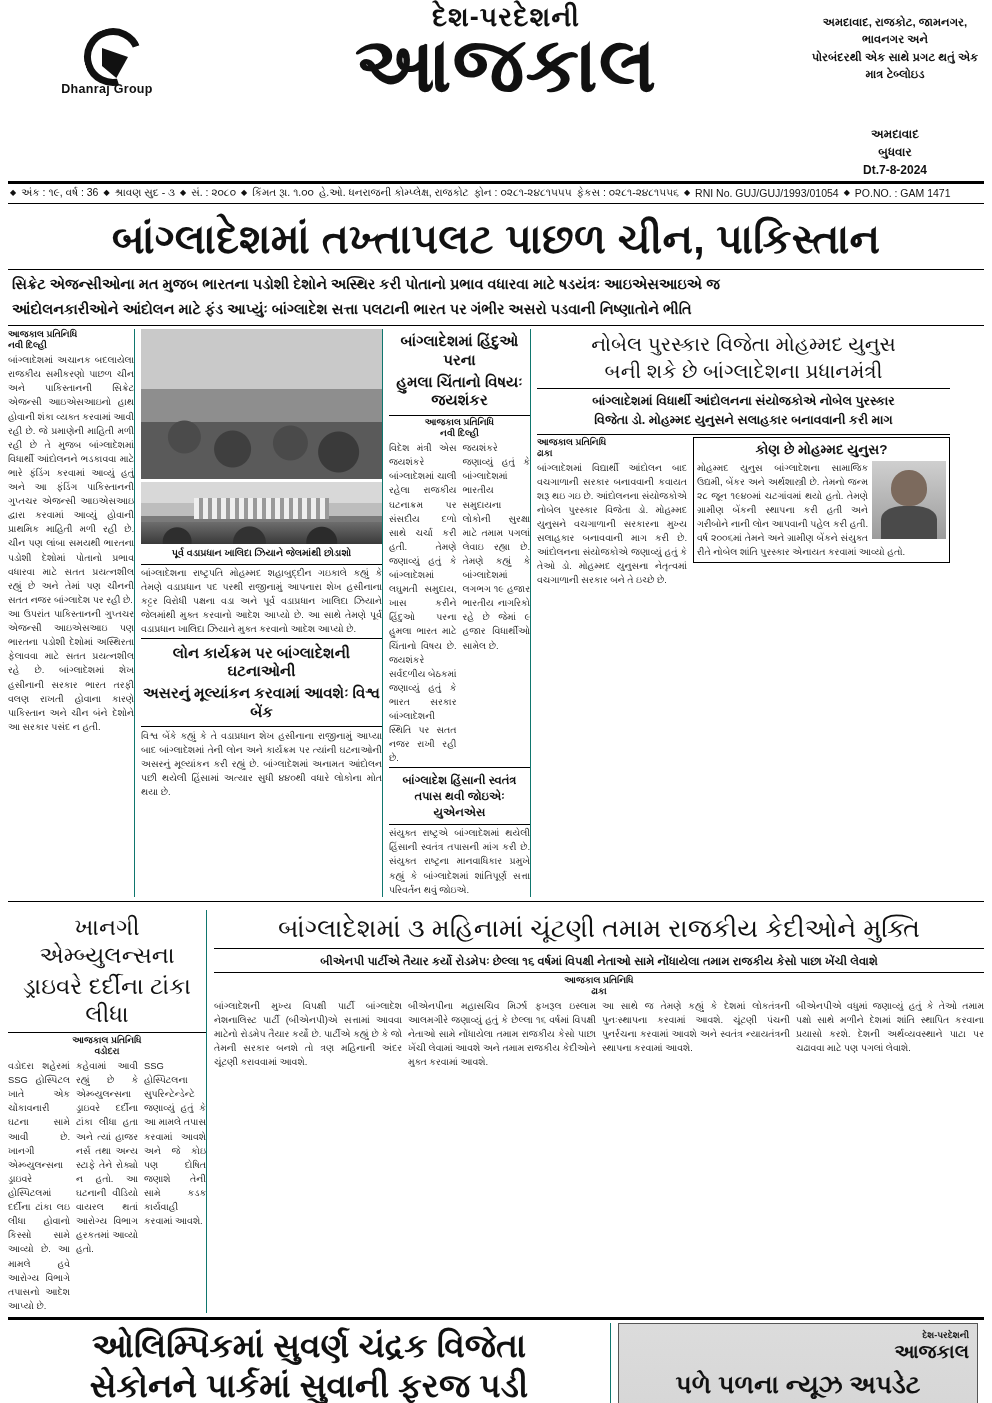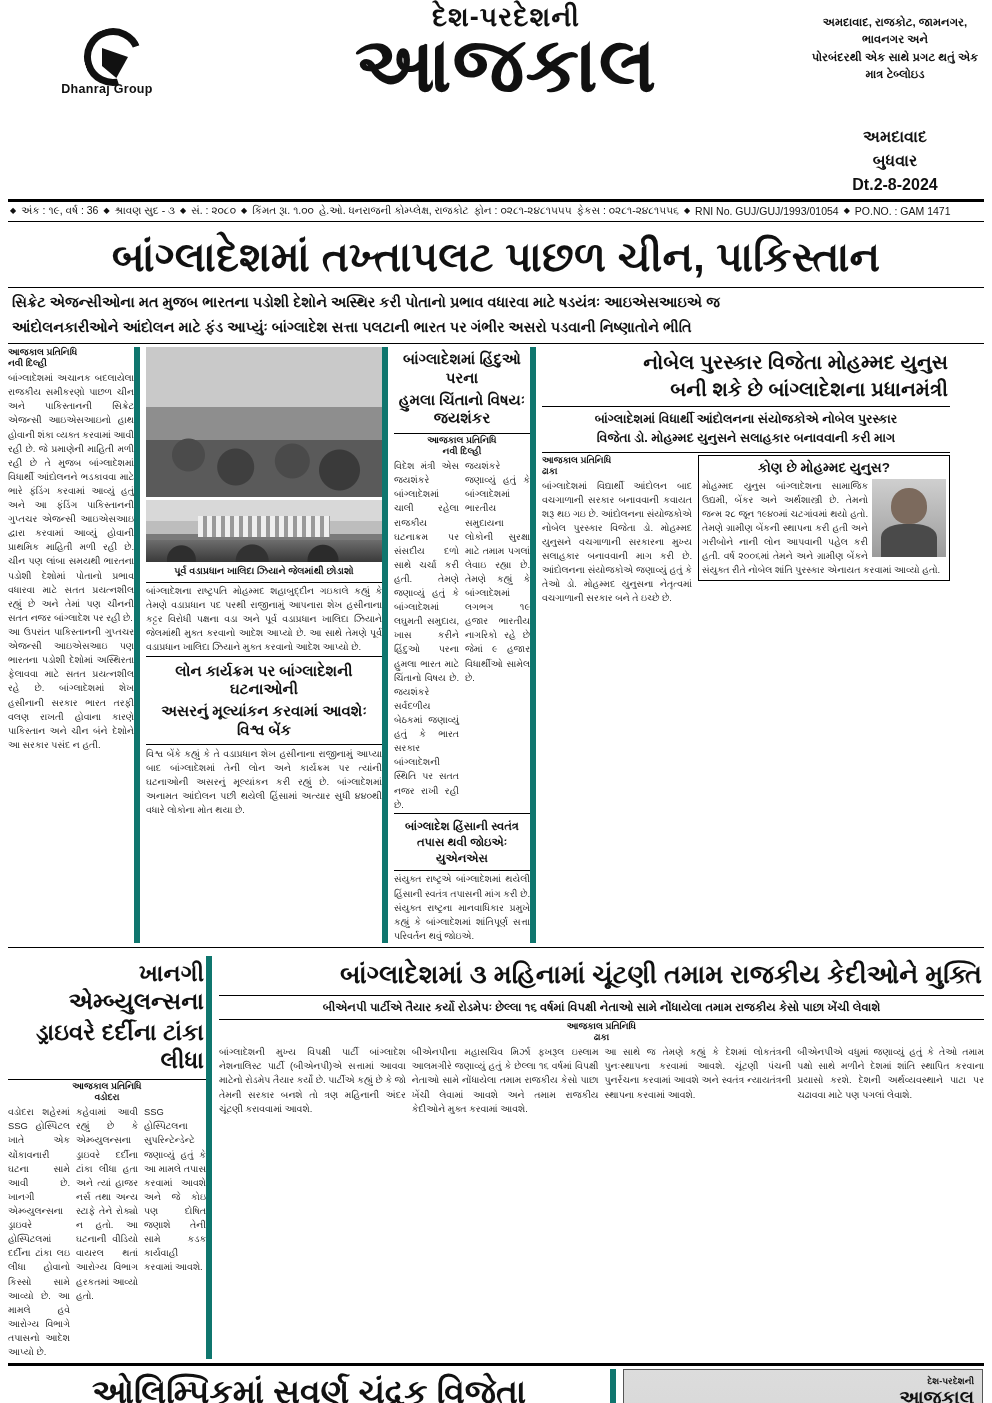--- a/index.html
+++ b/index.html
@@ -26,21 +26,21 @@
   .logo-swoosh:after {
     content:""; position:absolute; left:26px; top:22px; width:26px; height:30px;
     background:#111; clip-path:polygon(0 0,100% 30%,55% 100%,0 60%);
   }
   .logo-name { text-align:center; font-size:12.5px; font-weight:bold; letter-spacing:.3px; margin-top:2px; }
   .mh-center { flex:1; text-align:center; margin-top:-4px; }
   .desh { font-size:27px; font-weight:bold; letter-spacing:1px; line-height:1; }
   .aajkaal { font-size:76px; font-weight:bold; line-height:.95; letter-spacing:1px; margin-top:-2px; }
   .mh-right { width:170px; text-align:center; font-size:11.5px; line-height:1.45; padding-top:6px; }
   .mh-taglines { font-size:11.5px; line-height:1.5; font-weight:bold; }
-  .mh-place { margin-top:42px; font-size:16px; line-height:1.5; font-weight:bold; }
+  .mh-place { margin-top:42px; font-size:12px; line-height:1.5; font-weight:bold; }
 
   .rule-thick { border-top:3px solid #000; margin:2px 0 0 0; }
   .rule-thin { border-top:1px solid #000; margin:1.5px 0; }
 
   
   .infostrip {
     display:flex; flex-wrap:nowrap; align-items:center; gap:5px;
     font-size:10.5px; padding:2px 2px; white-space:nowrap; overflow:hidden;
   }
   .infostrip span.di { font-size:8px; }
@@ -61,21 +61,21 @@
   .c1 { width:126px; }
   .c2 { width:248px; }
   .c3 { width:148px; }
   .c4 { width:420px; }
 
   .body-text {
     font-size:9.4px; line-height:1.5; text-align:justify; color:#1a1a1a;
   }
   .byline { font-size:9.2px; font-weight:bold; }
 
-  .vline { border-left:6px solid #0f766e; }
+  .vline { border-left:1px solid #0f766e; }
 
   
   .photo { background:#8b8b8b; position:relative; overflow:hidden; }
   .photo.crowd {
     background:
       radial-gradient(circle at 18% 72%, #4b4b4b 0 16px, transparent 17px),
       radial-gradient(circle at 38% 80%, #3f3f3f 0 18px, transparent 19px),
       radial-gradient(circle at 62% 76%, #4a4a4a 0 17px, transparent 18px),
       radial-gradient(circle at 82% 82%, #3a3a3a 0 20px, transparent 21px),
       linear-gradient(#c9c9c9 0 40%, #8e8e8e 40% 62%, #5a5a5a 62% 100%);
@@ -103,21 +103,21 @@
     content:""; position:absolute; left:26%; top:12%; width:48%; height:46%;
     background:#7c6a5d; border-radius:50% 50% 45% 45%;
   }
   .photo.portrait:after{
     content:""; position:absolute; left:12%; bottom:0; width:76%; height:42%;
     background:#4a4a4a; border-radius:40% 40% 0 0;
   }
   .caption { font-size:9.6px; font-weight:bold; line-height:1.35; text-align:center; padding:2.5px 1px; }
 
   .secthead {
-    font-size:17.5px; font-weight:bold; line-height:1.22; text-align:right; padding:3px 2px;
+    font-size:17.5px; font-weight:normal; line-height:1.22; text-align:center; padding:3px 2px;
   }
   .secthead.lg { font-size:20px; }
   .boxhead {
     font-size:15px; font-weight:bold; line-height:1.25; text-align:center; padding:3px 2px;
   }
   .kicker { font-size:11.6px; font-weight:bold; line-height:1.4; text-align:center; padding:2px 3px; }
 
   .two { display:flex; gap:6px; }
   .three { display:flex; gap:6px; }
 
@@ -156,21 +156,21 @@
     <div class="mh-center">
       <div class="desh">દેશ-પરદેશની</div>
       <div class="aajkaal">આજકાલ</div>
     </div>
     <div class="mh-right">
       <div class="mh-taglines">અમદાવાદ, રાજકોટ, જામનગર, ભાવનગર અને</div>
       <div class="mh-taglines">પોરબંદરથી એક સાથે પ્રગટ થતું એક માત્ર ટેબ્લોઇડ</div>
       <div class="mh-place">
         <div>અમદાવાદ</div>
         <div>બુધવાર</div>
-        <div>Dt.2-8-2024</div>
+        <div>Dt.7-8-2024</div>
       </div>
     </div>
   </div>
 
   <div class="rule-thick"></div>
 
   <div class="infostrip">
     <span class="di">◆</span>
     <span>અંક : ૧૯, વર્ષ : 36</span>
     <span class="di">◆</span>

